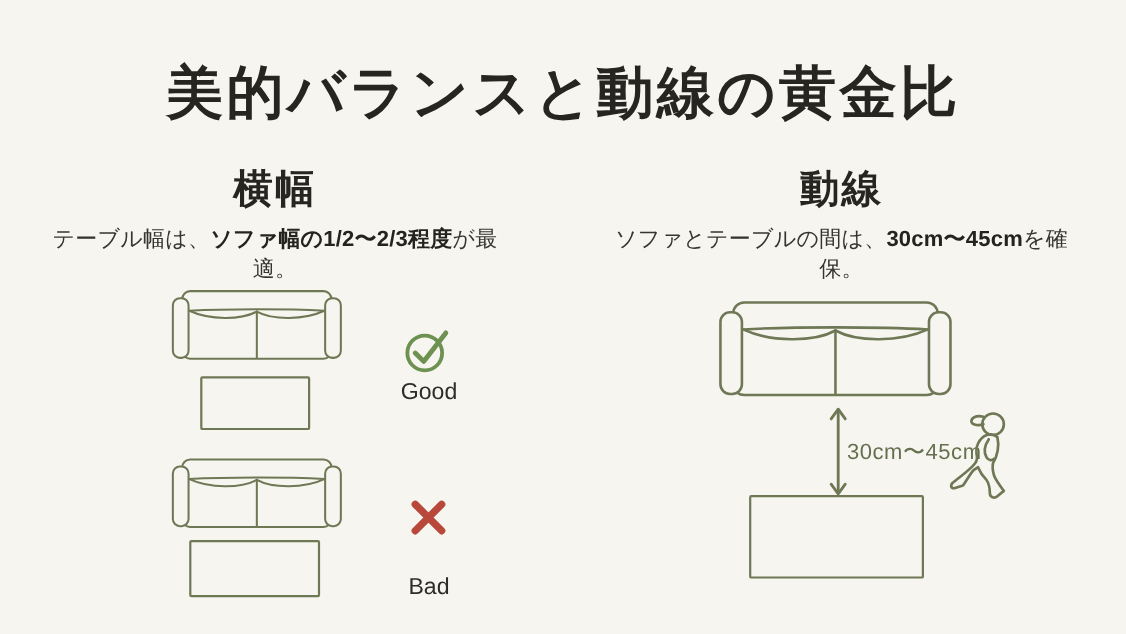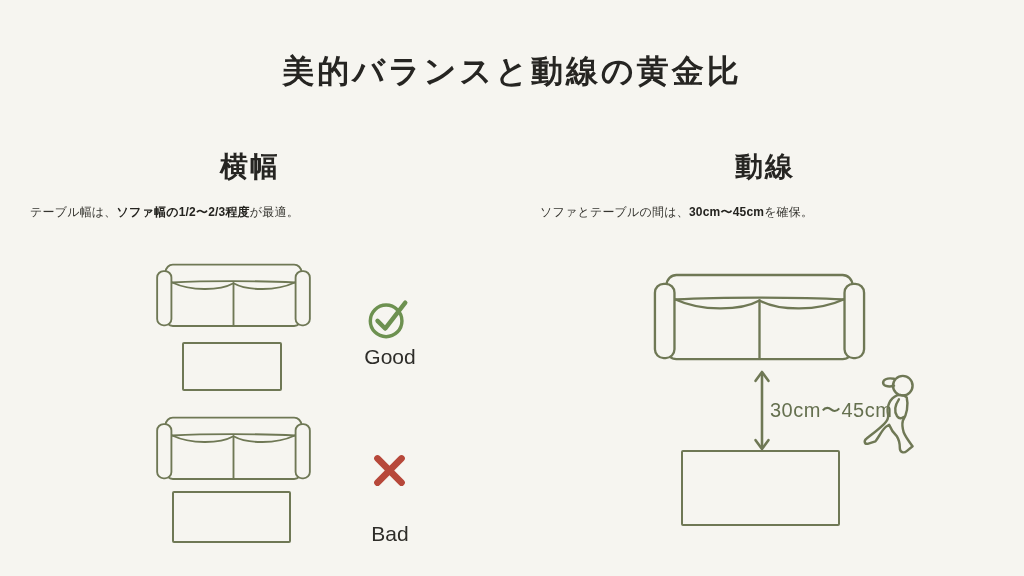--- a/index.html
+++ b/index.html
@@ -8,27 +8,27 @@
     background:#f6f5f0;
     font-family:"Liberation Sans","DejaVu Sans",sans-serif;
     color:#2b2a27;
     position:relative;
   }
   .slide{position:absolute;inset:0;width:1024px;height:576px;}
   .abs{position:absolute;}
 
   .title{
     left:0;top:50px;width:1024px;text-align:center;
-    font-size:32px;font-weight:700;letter-spacing:3px;color:#262522;
+    font-size:52px;font-weight:700;letter-spacing:3px;color:#262522;
   }
   .col-header{
-    top:148px;text-align:center;font-size:28px;font-weight:700;color:#262522;letter-spacing:2px;
+    top:148px;text-align:center;font-size:36px;font-weight:700;color:#262522;letter-spacing:2px;
   }
   .col-sub{
-    top:204px;text-align:left;font-size:12px;color:#35342f;letter-spacing:0.2px;
+    top:204px;text-align:center;font-size:20px;color:#35342f;letter-spacing:0.2px;
   }
   .col-sub b{font-weight:700;color:#24231f;}
   .left-col{left:30px;width:440px;}
   .right-col{left:540px;width:450px;}
 
   svg{display:block;}
   .line-art{stroke:#6f7855;fill:none;}
 
   .table-box{
     border:2px solid #6f7855;border-radius:2px;background:transparent;box-sizing:border-box;

